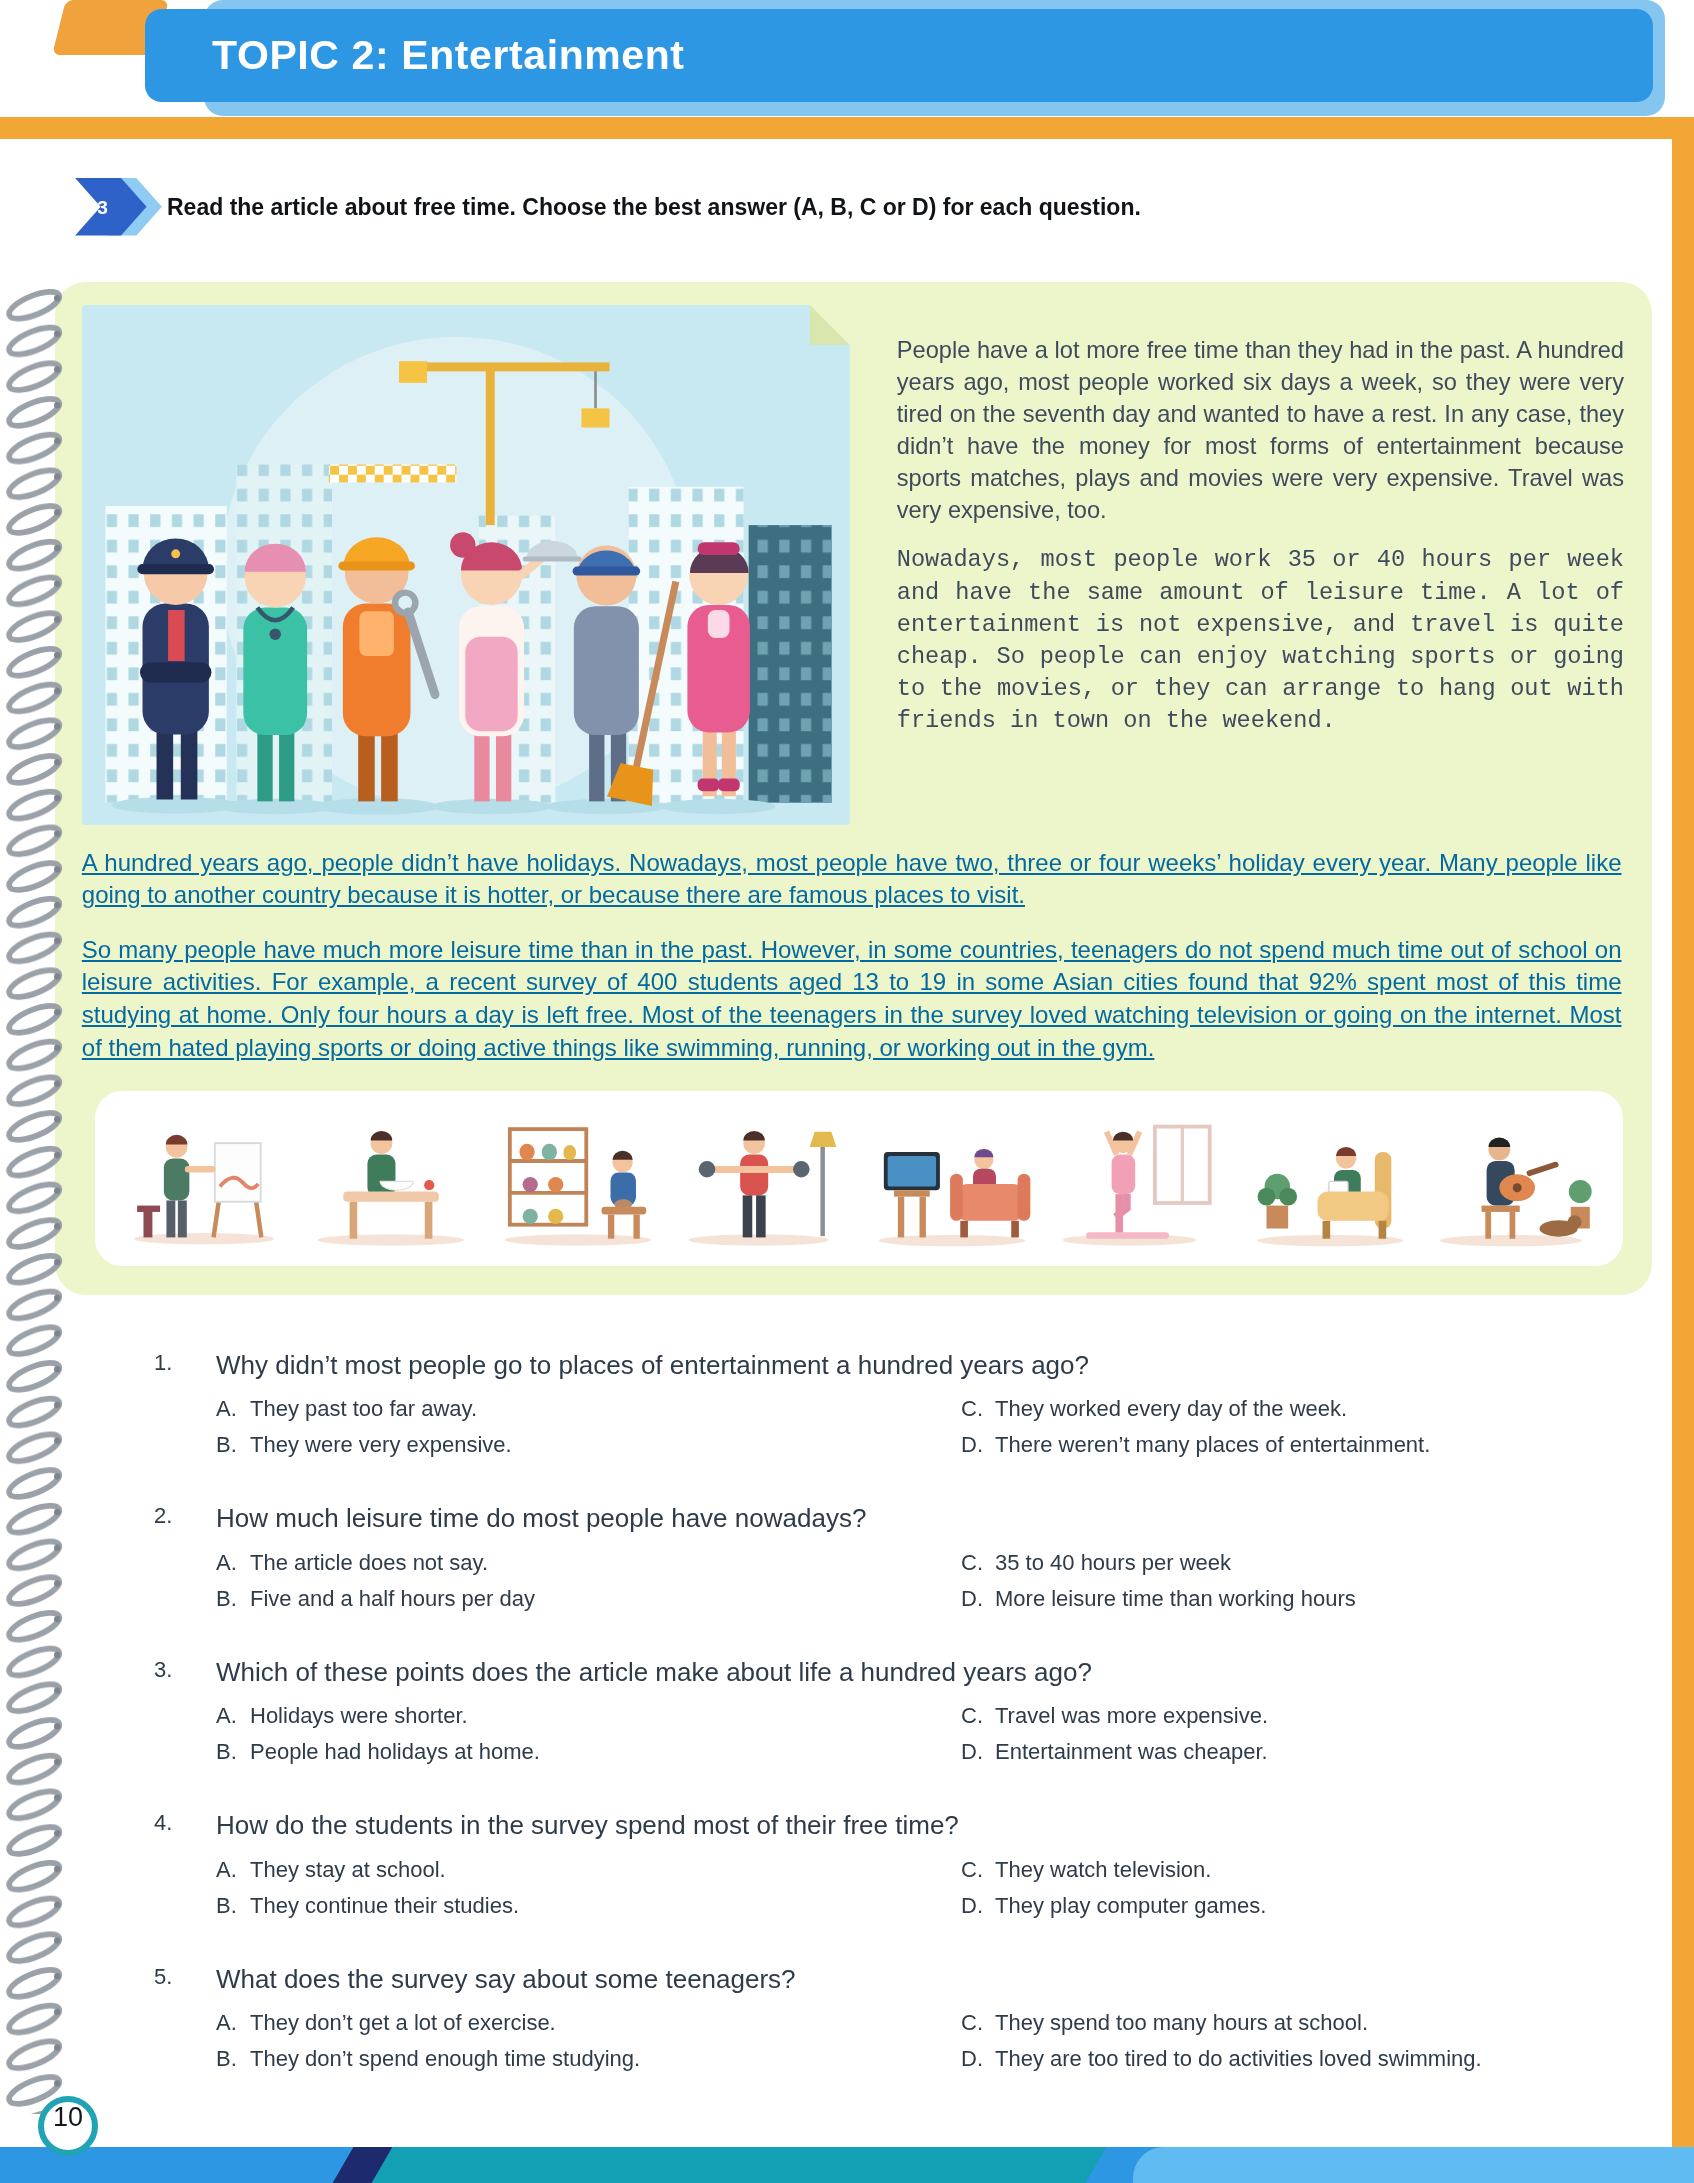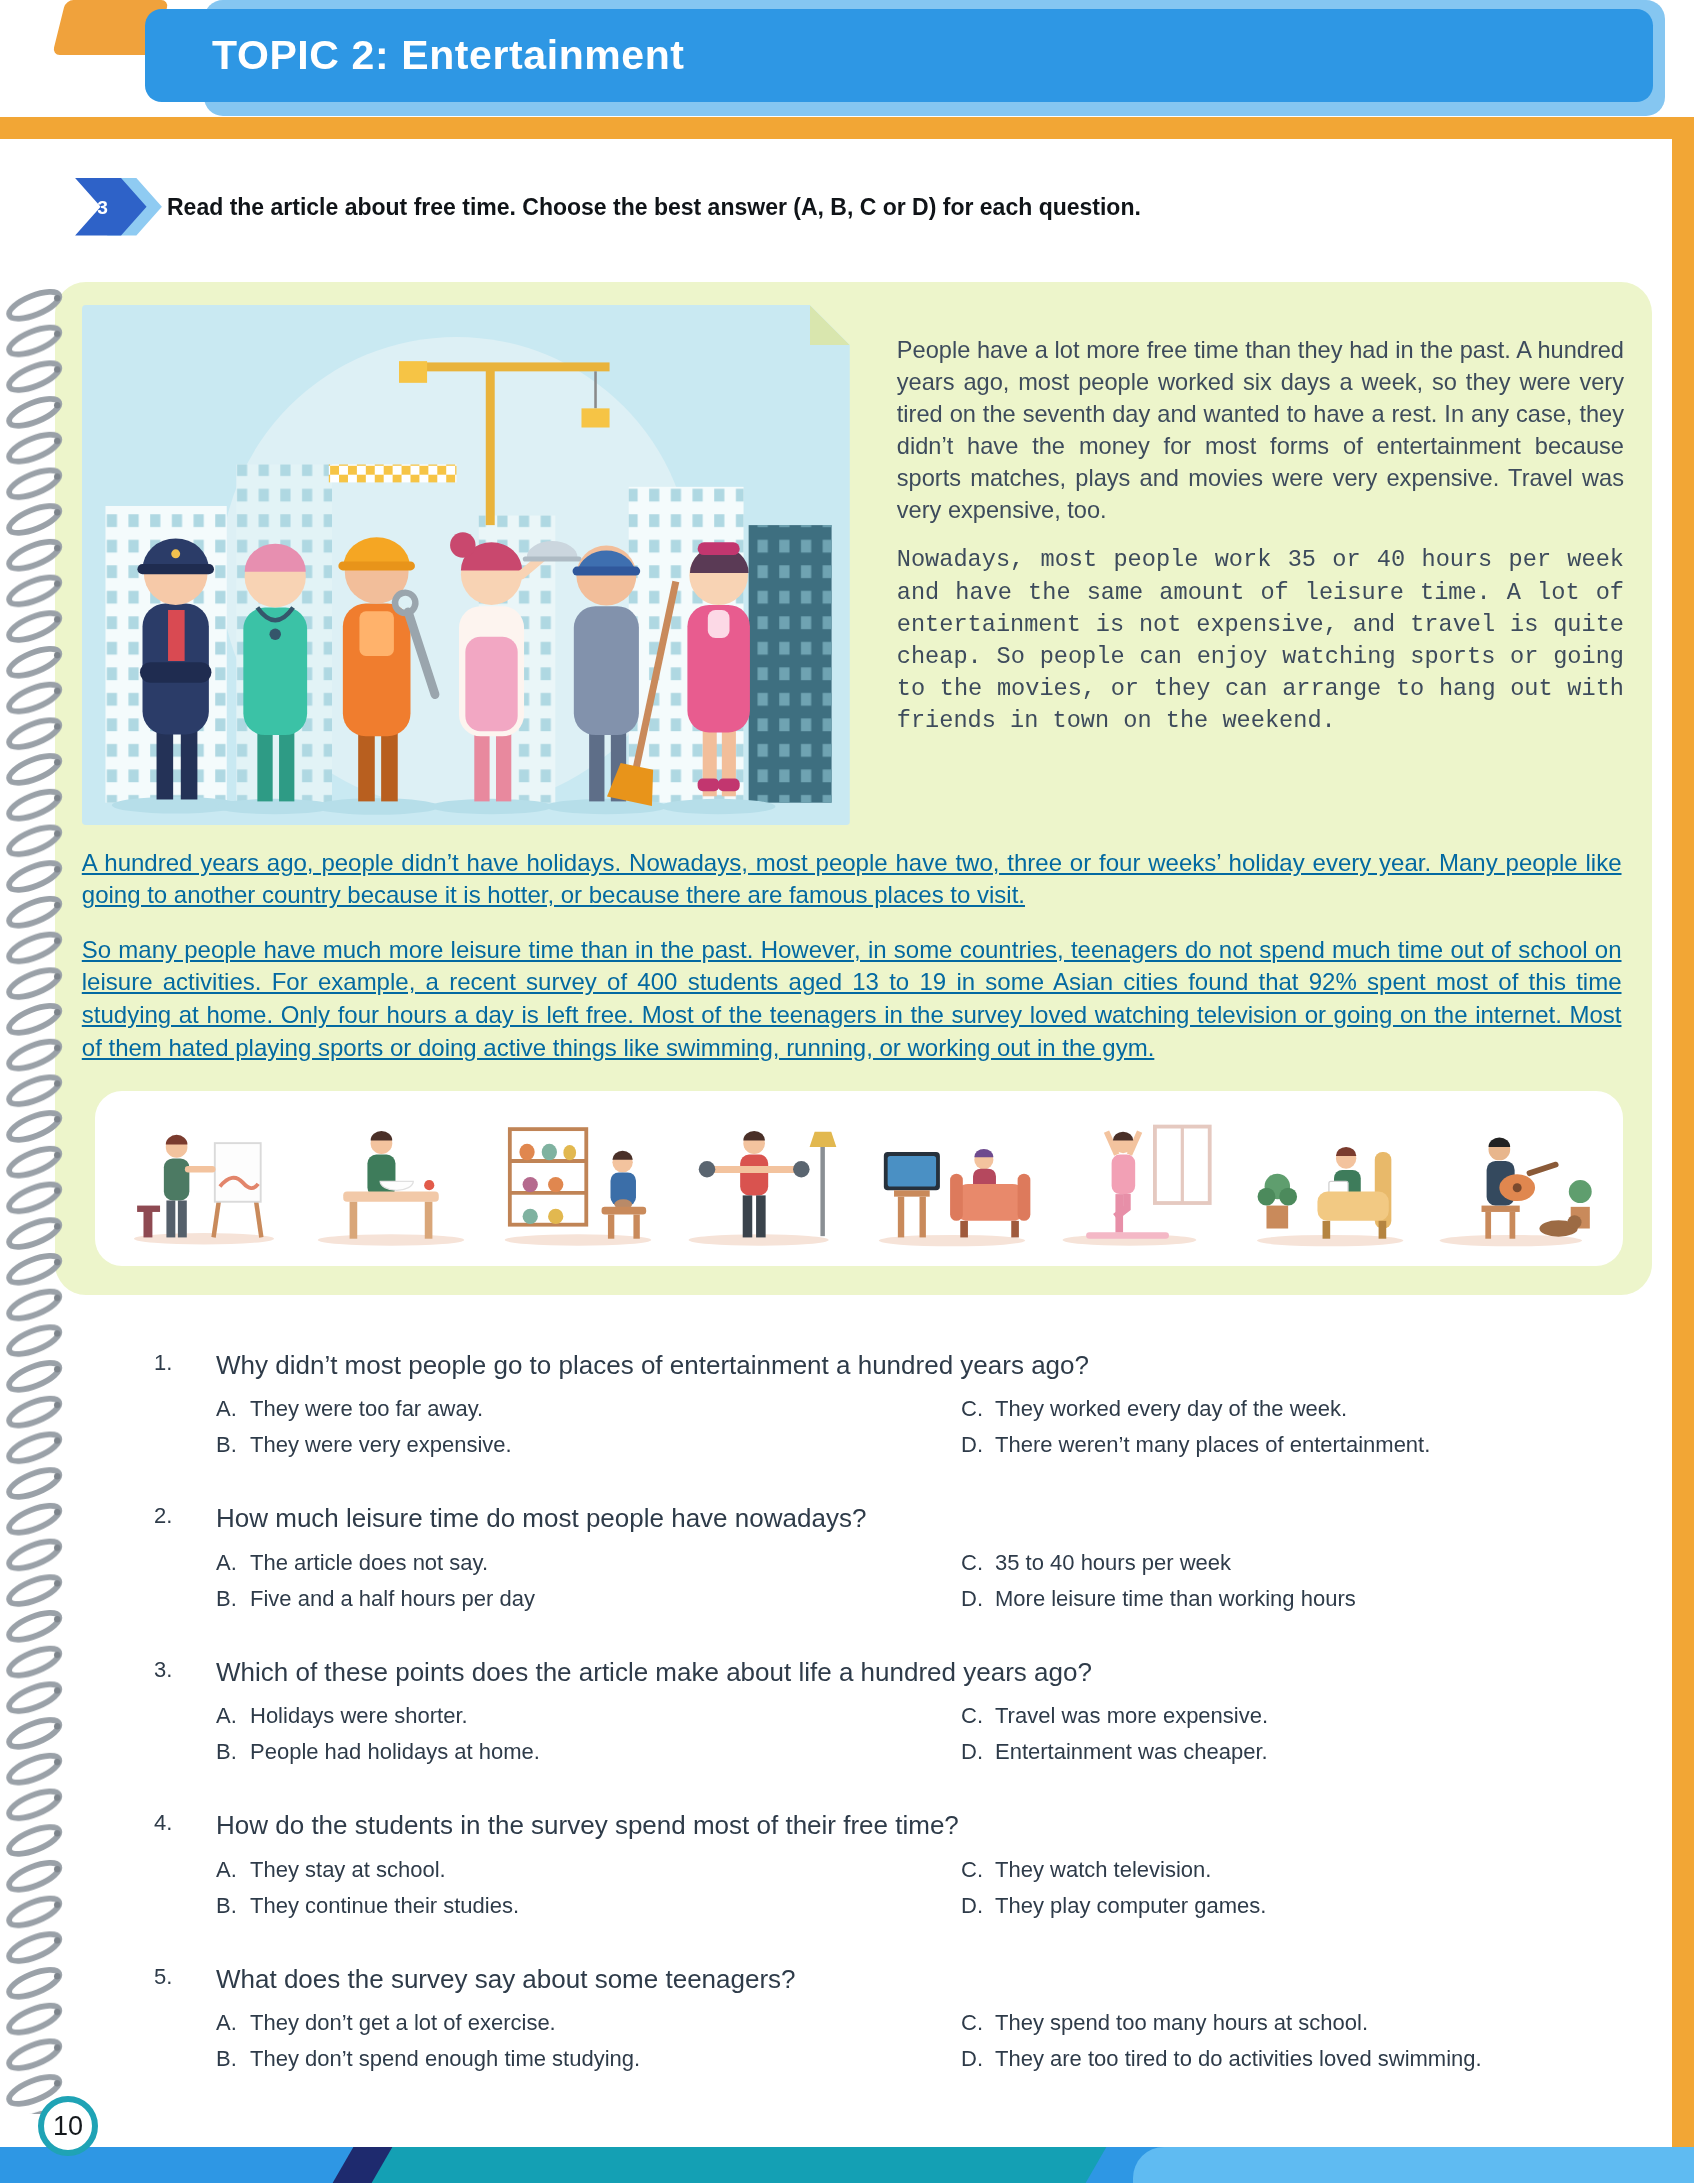--- a/index.html
+++ b/index.html
@@ -48,21 +48,21 @@
   .q-text { font-size: 26px; color: #2E3B49; }
   .options { display: grid; grid-template-columns: 745px 1fr; row-gap: 10.2px; margin-left: 62px; margin-top: 15.3px; }
   .option { display: flex; font-size: 22px; color: #2E3B49; }
   .opt-letter { width: 34px; flex: none; }
 
   
   .bottom-band { position: absolute; left: 0; bottom: 0; width: 1694px; height: 36px; background: #2E97E4; overflow: hidden; z-index: 20; }
   .band-teal { position: absolute; left: 382px; top: 0; width: 714px; height: 36px; background: #14A0B4; transform: skewX(-30deg); }
   .band-navy { position: absolute; left: 343px; top: 0; width: 46px; height: 36px; background: #1E2A6E; transform: skewX(-30deg); }
   .band-light { position: absolute; right: 0; top: 0; width: 561px; height: 36px; background: #5FBBF2; border-radius: 31px 0 0 0; }
-  .page-num-wrap { position: absolute; left: 38px; top: 2096px; width: 60px; height: 60px; border-radius: 50%; background: #ffffff; border: 6.4px solid #1FA3B5; display: flex; align-items: center; justify-content: center; z-index: 31; }
+  .page-num-wrap { position: absolute; left: 38px; top: 2096px; width: 60px; height: 60px; border-radius: 50%; background: #ffffff; border: 6.4px solid #1FA3B5; display: flex; align-items: flex-start; justify-content: center; z-index: 31; }
   .page-num-wrap span { font-size: 27px; color: #14181C; }
 </style>
 </head>
 <body>
 
 <div class="page">
 
   <div class="orange-corner"></div>
   <div class="header-underlay"></div>
   <header class="topic-header">
@@ -361,21 +361,21 @@
   <section class="questions">
 
     <div class="question">
       <div class="q-head">
         <span class="q-num">1.</span>
         <p class="q-text">Why didn’t most people go to places of entertainment a hundred years ago?</p>
       </div>
       <div class="options">
         <div class="option">
           <span class="opt-letter">A.</span>
-          <span class="opt-text">They were too far away.</span>
+          <span class="opt-text">They past too far away.</span>
         </div>
         <div class="option">
           <span class="opt-letter">C.</span>
           <span class="opt-text">They worked every day of the week.</span>
         </div>
         <div class="option">
           <span class="opt-letter">B.</span>
           <span class="opt-text">They were very expensive.</span>
         </div>
         <div class="option">

